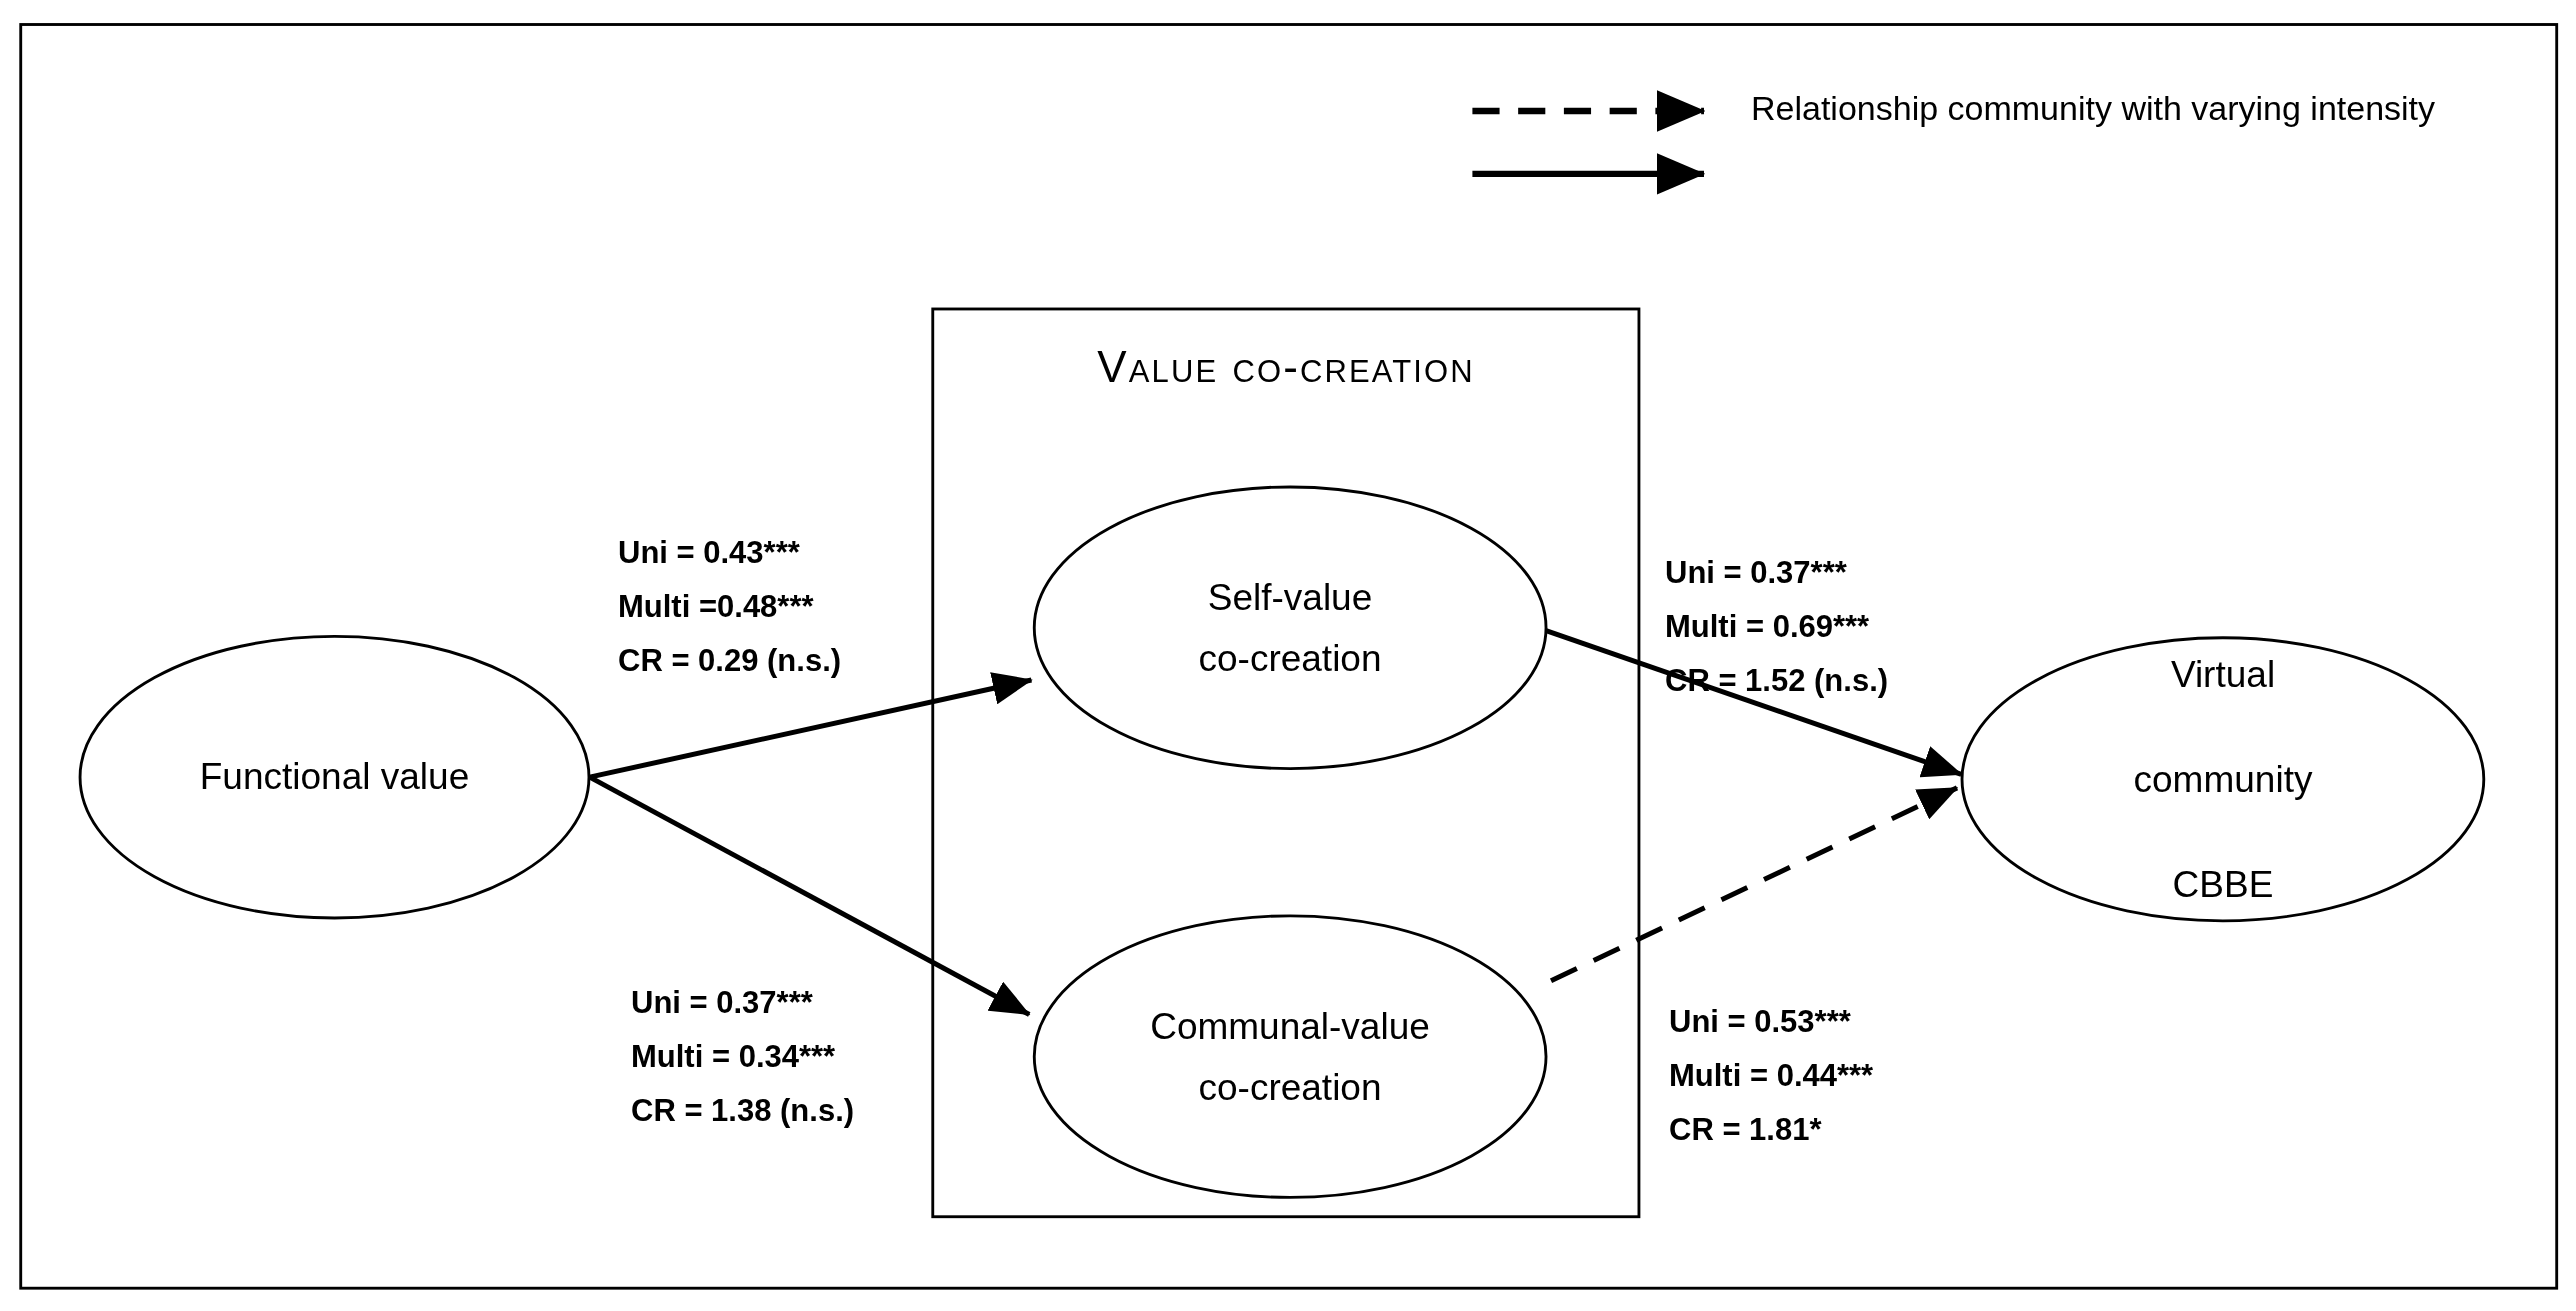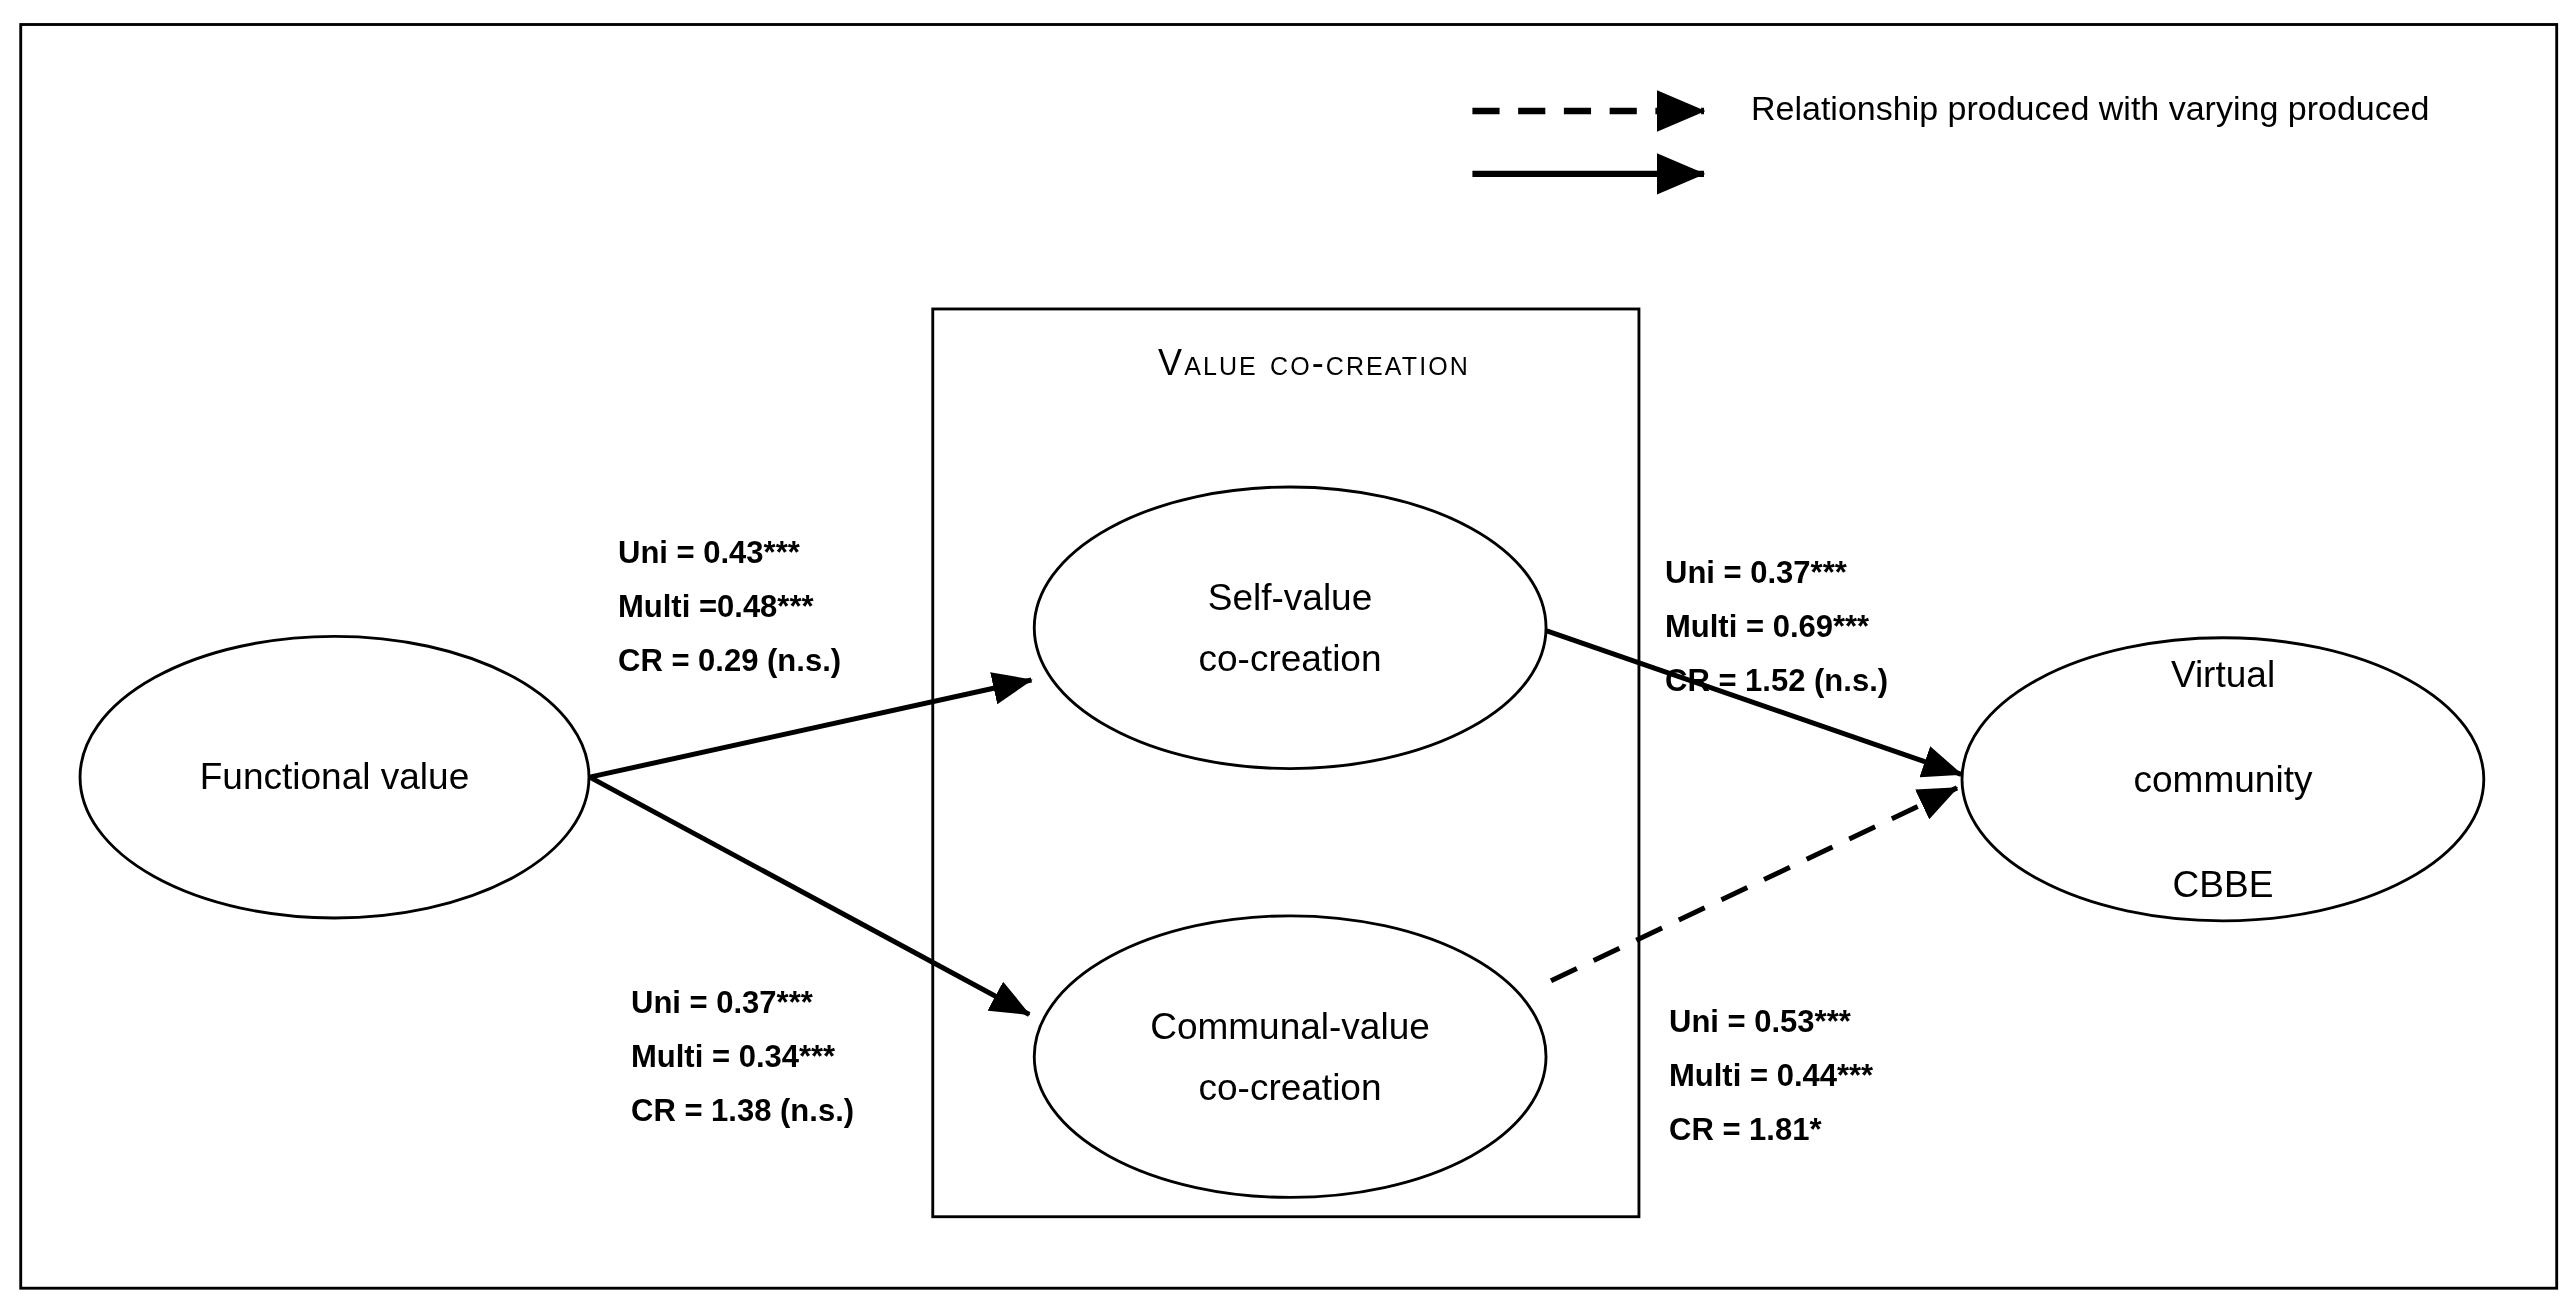--- a/index.html
+++ b/index.html
@@ -16,26 +16,25 @@
   .txt { position: absolute; color: #000; }
 
   .legend-label {
     font-size: 34px;
     line-height: 1;
     white-space: nowrap;
   }
   .box-title {
     left: 933px; top: 345px; width: 706px;
     text-align: center;
-    font-size: 36px;
+    font-size: 44px;
     font-variant: small-caps;
     letter-spacing: 2.1px;
     line-height: 1;
     white-space: nowrap;
-    margin-left: 28px;
   }
   .node-label {
     display: flex;
     flex-direction: column;
     align-items: center;
     justify-content: center;
     text-align: center;
     font-size: 37px;
     line-height: 1.65;
   }
@@ -72,21 +71,21 @@
     <ellipse cx="1805" cy="878" rx="358" ry="197" fill="#fff" stroke="#000" stroke-width="4"></ellipse>
     <ellipse cx="1805" cy="1478" rx="358" ry="197" fill="#fff" stroke="#000" stroke-width="4"></ellipse>
     <ellipse cx="3110" cy="1090" rx="365" ry="198" fill="#fff" stroke="#000" stroke-width="4"></ellipse>
 
     <line x1="825" y1="1087" x2="1443" y2="951" stroke="#000" stroke-width="7" marker-end="url(#ah)"></line>
     <line x1="825" y1="1087" x2="1440" y2="1419" stroke="#000" stroke-width="7" marker-end="url(#ah)"></line>
     <line x1="2163" y1="882" x2="2744" y2="1083" stroke="#000" stroke-width="7" marker-end="url(#ah)"></line>
     <line x1="2170" y1="1372" x2="2738" y2="1102" stroke="#000" stroke-width="7" stroke-dasharray="40 26" marker-end="url(#ah)"></line>
   </svg>
 
-  <div class="txt legend-label" style="left:1751px; top:91px;">Relationship produced with varying produced</div>
+  <div class="txt legend-label" style="left:1751px; top:91px;">Relationship community with varying intensity</div>
 
   <div class="txt box-title">Value co-creation</div>
 
   <div class="txt node-label" style="left:80px; top:636px; width:509px; height:282px;">
     <span>Functional value</span>
   </div>
 
   <div class="txt node-label" style="left:1034px; top:487px; width:512px; height:282px;">
     <span>Self-value</span>
     <span>co-creation</span>

